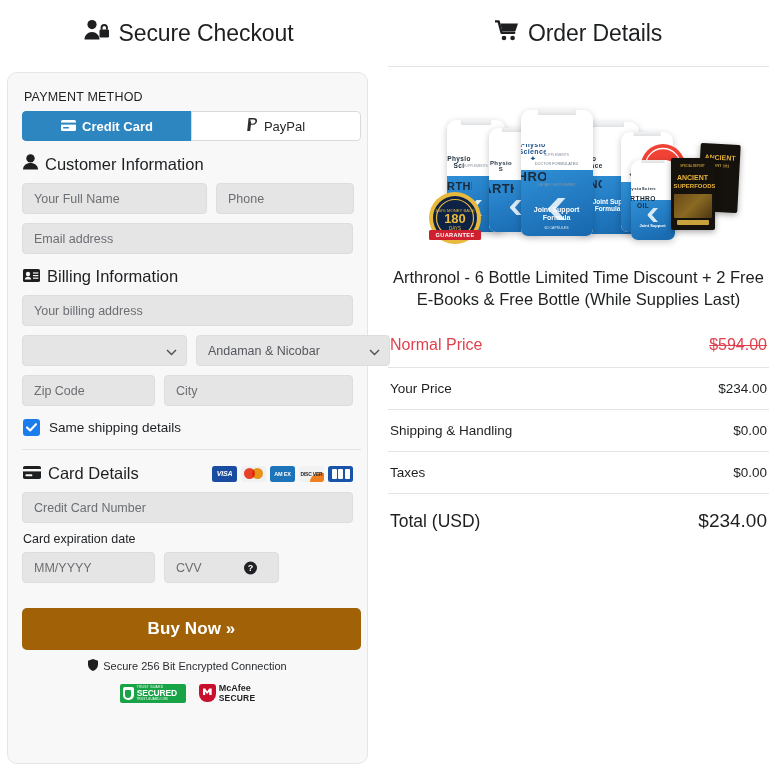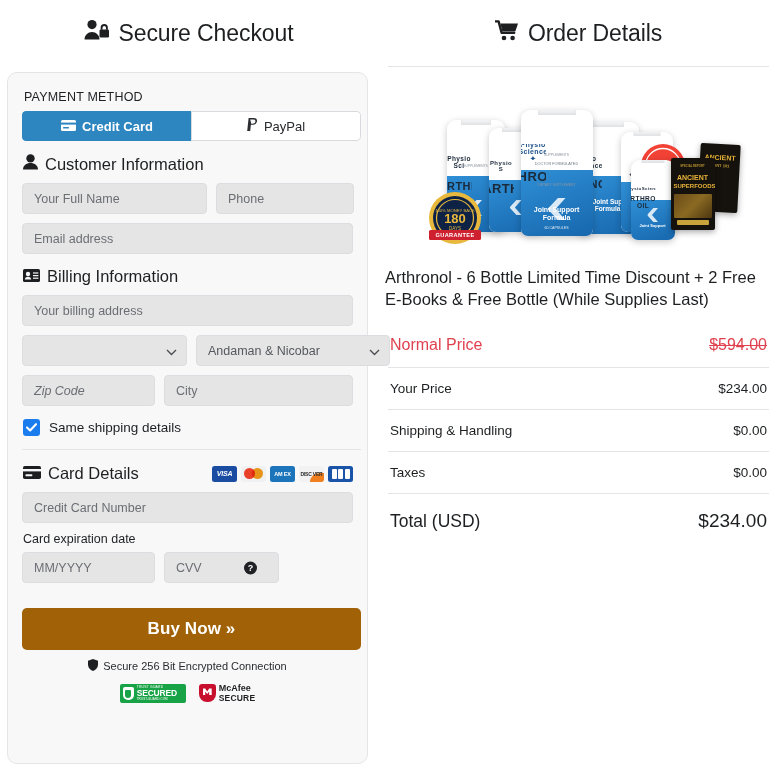--- a/index.html
+++ b/index.html
@@ -61,21 +61,21 @@
   .fld {
     height: 31px; background: #e5e5e5;
     border: 1px solid #dcdde0; border-radius: 4px;
     font-size: 12.5px; color: #55585d; font-family: inherit;
     padding: 0 11px; outline: none; width: 100%;
   }
   .fld::placeholder { color: #6b6e73; }
   .fld.full { width: 339px; }
   .w-name { width: 192px; }  .w-phone { width: 138px; }
   .w-sel1 { width: 165px; }  .w-sel2 { width: 194px; }
-  .w-zip  { width: 133px; font-style: italic; }  .w-city { width: 197px; }
+  .w-zip  { width: 133px; }  .w-city { width: 197px; }
   .w-mm   { width: 133px; }  .w-cvv  { width: 115px; }
 
   .selwrap { position: relative; display: inline-block; }
   .selwrap .chev {
     position: absolute; right: 10px; top: 50%; transform: translateY(-50%);
     pointer-events: none; color: #4b4e52;
   }
   .fld.sel { appearance: none; -webkit-appearance: none; padding-right: 24px; cursor: pointer; }
 
   
@@ -169,21 +169,21 @@
   .badge180 {
     position: absolute; left: 18px; bottom: 8px; width: 54px; height: 54px;
   }
   .badge-bonus { position: absolute; right: 66px; top: 50px; width: 44px; height: 44px; }
   .ebook { position: absolute; background: #15120d; border-radius: 2px;
            box-shadow: 0 2px 6px rgba(0,0,0,.35); overflow: hidden; }
   .ebook .gold { position: absolute; left: 3px; right: 3px; text-align: center;
                  color: #e8b33a; font-weight: 700; line-height: 1.1; }
 
   .prod-title {
-    font-size: 16.5px; line-height: 1.35; color: #1d1f21; 
+    font-size: 16.5px; line-height: 1.35; color: #1d1f21; text-align: center;
     padding: 14px 5px 0 5px; font-weight: 400;
   }
 
   .pr-row { display: flex; justify-content: space-between; align-items: baseline;
             padding: 13px 2px; border-bottom: 1px solid #e3e4e6; }
   .pr-row .lab { font-size: 13.5px; color: #1d1f21; }
   .pr-row .val { font-size: 13.5px; color: #1d1f21; }
   .pr-row.normal .lab { color: #e0414e; font-size: 16px; }
   .pr-row.normal .val { color: #e0414e; font-size: 16px; text-decoration: line-through; }
   .pr-row.total { border-bottom: none; padding-top: 16px; }

